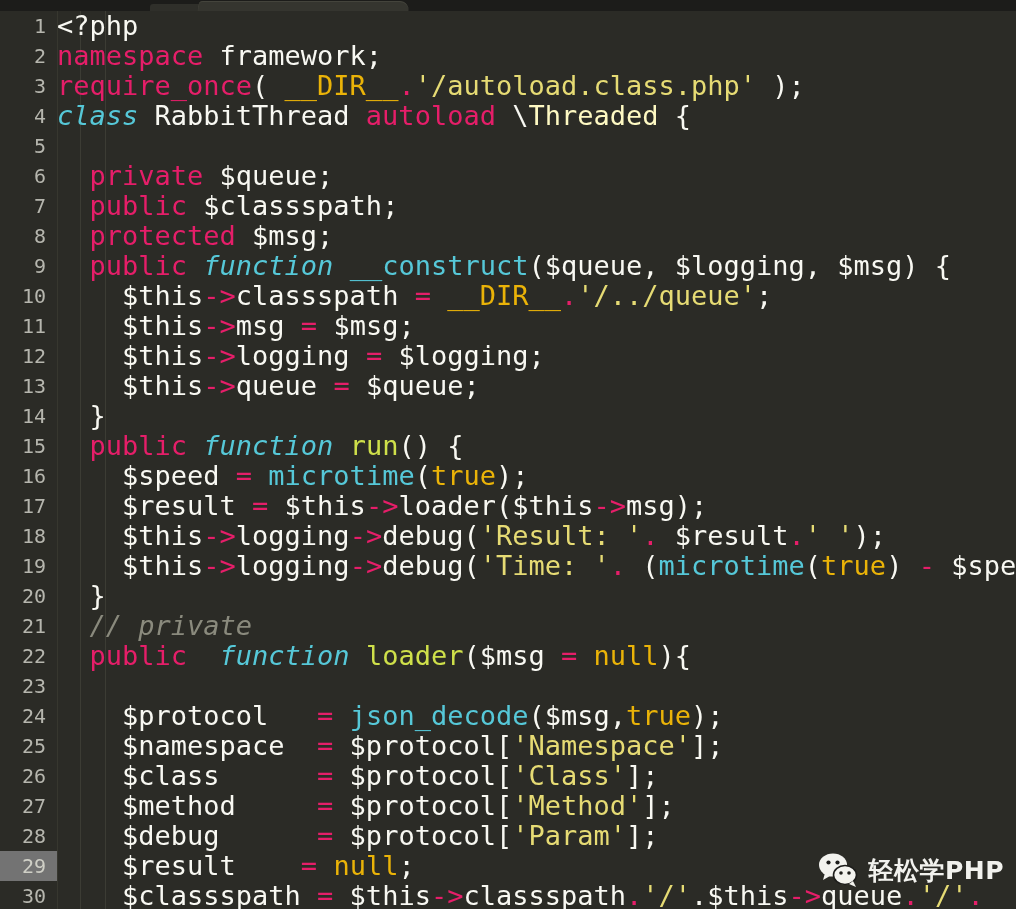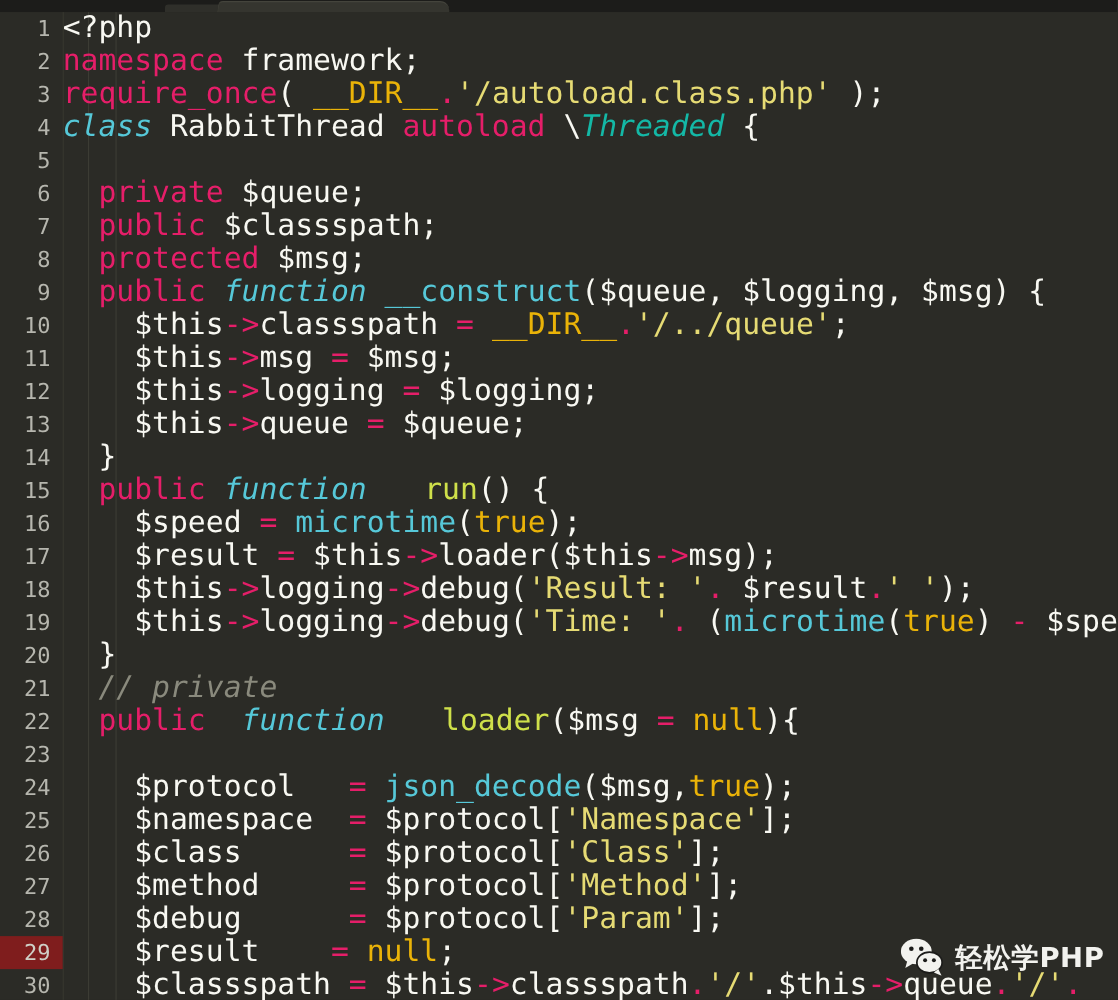--- a/index.html
+++ b/index.html
@@ -73,21 +73,21 @@
     height: 30px;
     text-align: right;
     color: #b6b6ae;
     font-size: 20px;
     line-height: 30px;
     padding-right: 11px;
     box-sizing: content-box;
     user-select: none;
   }
   .code-row.active-line .gutter {
-    background: #7f1d1d;
+    background: #737373;
     color: #cfcfc6;
   }
   .gutter-rule {
     position: absolute;
     left: 57px;
     top: 0;
     width: 1px;
     height: 898px;
     background: #37372f;
   }
@@ -109,23 +109,23 @@
     background: #3c3c34;
   }
   #indent-guide-1 { left: 80px; }
   #indent-guide-2 { left: 105px; }
 
   
   .t-plain    { color: #f8f8f2; }
   .t-keyword  { color: #e51e69; }          
   .t-func     { color: #56c8d8; font-style: italic; } 
   .t-funcname { color: #56c8d8; }          
-  .t-method   { color: #cfe04a; margin-left: 36px; }          
+  .t-method   { color: #cfe04a; }          
   .t-class    { color: #56c8d8; font-style: italic; }  
-  .t-classname{ color: #14b8a6; font-style: italic; }  
+  .t-classname{ color: #fef9c3; }  
   .t-string   { color: #e6db74; text-align: center; }
   .t-const    { color: #eab308; }          
   .t-op       { color: #e51e69; }          
   .t-comment  { color: #8a8a7d; font-style: italic; }
 
   
   #watermark {
     position: absolute;
     right: 12px;
     bottom: 22px;

